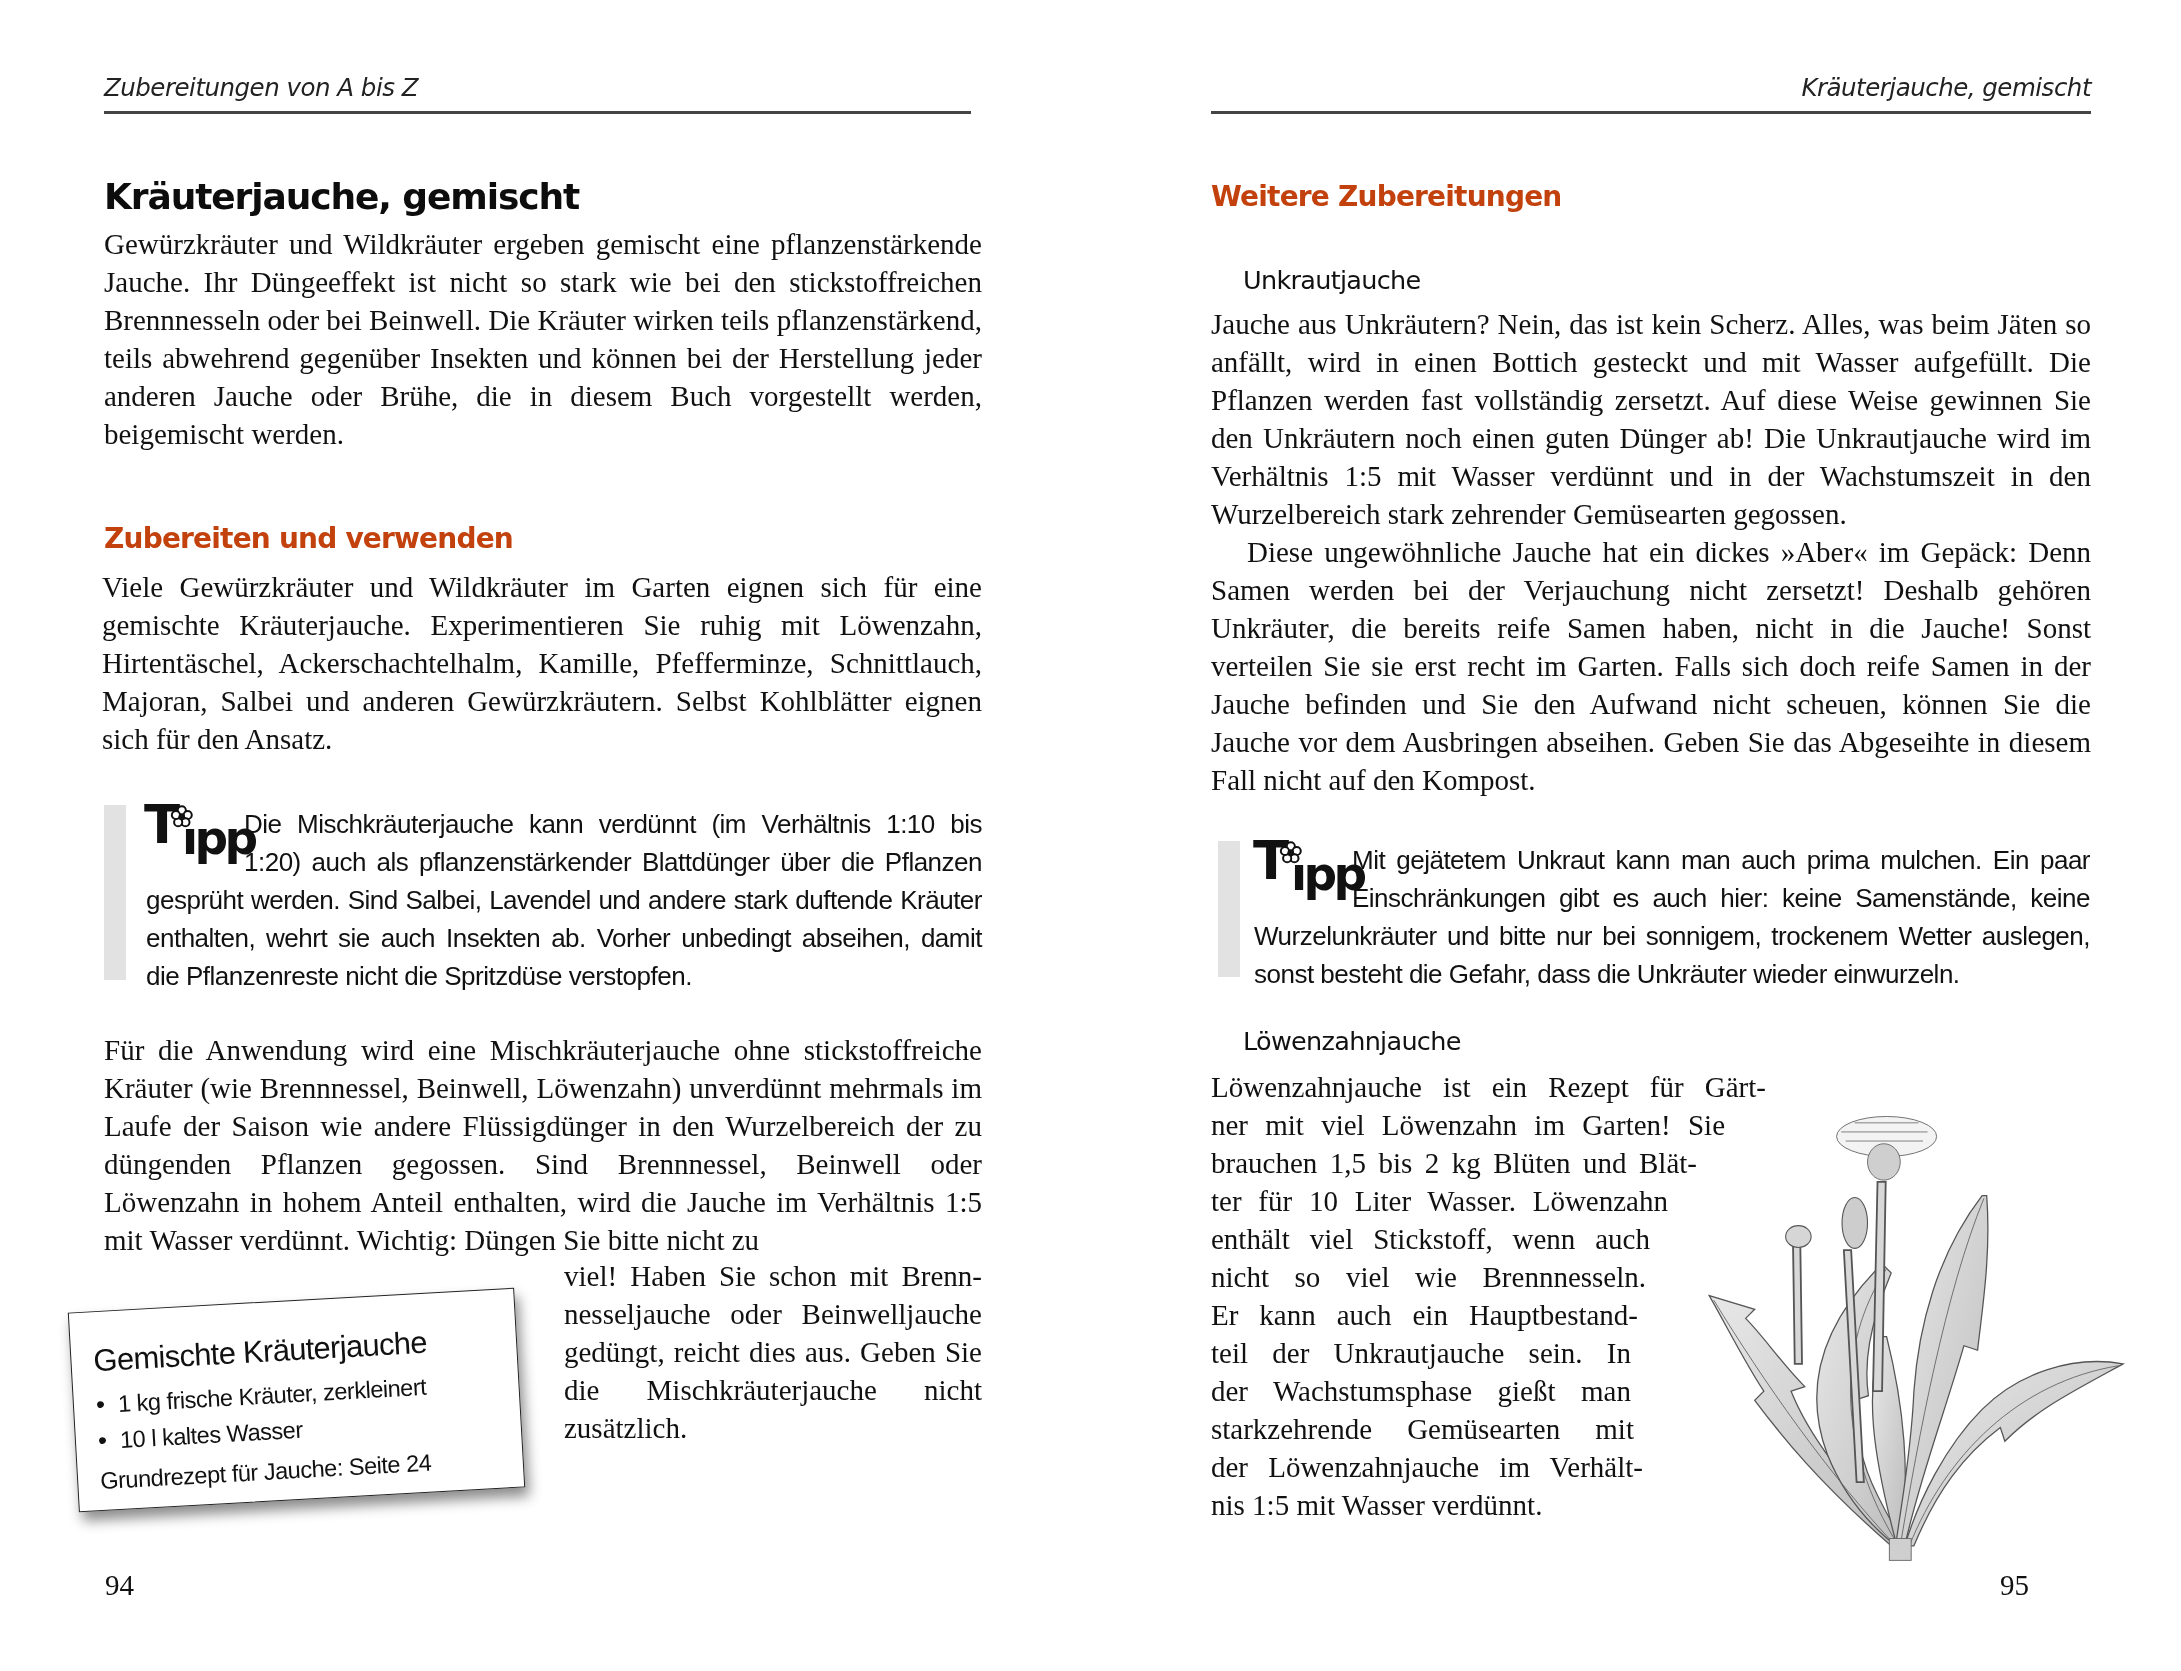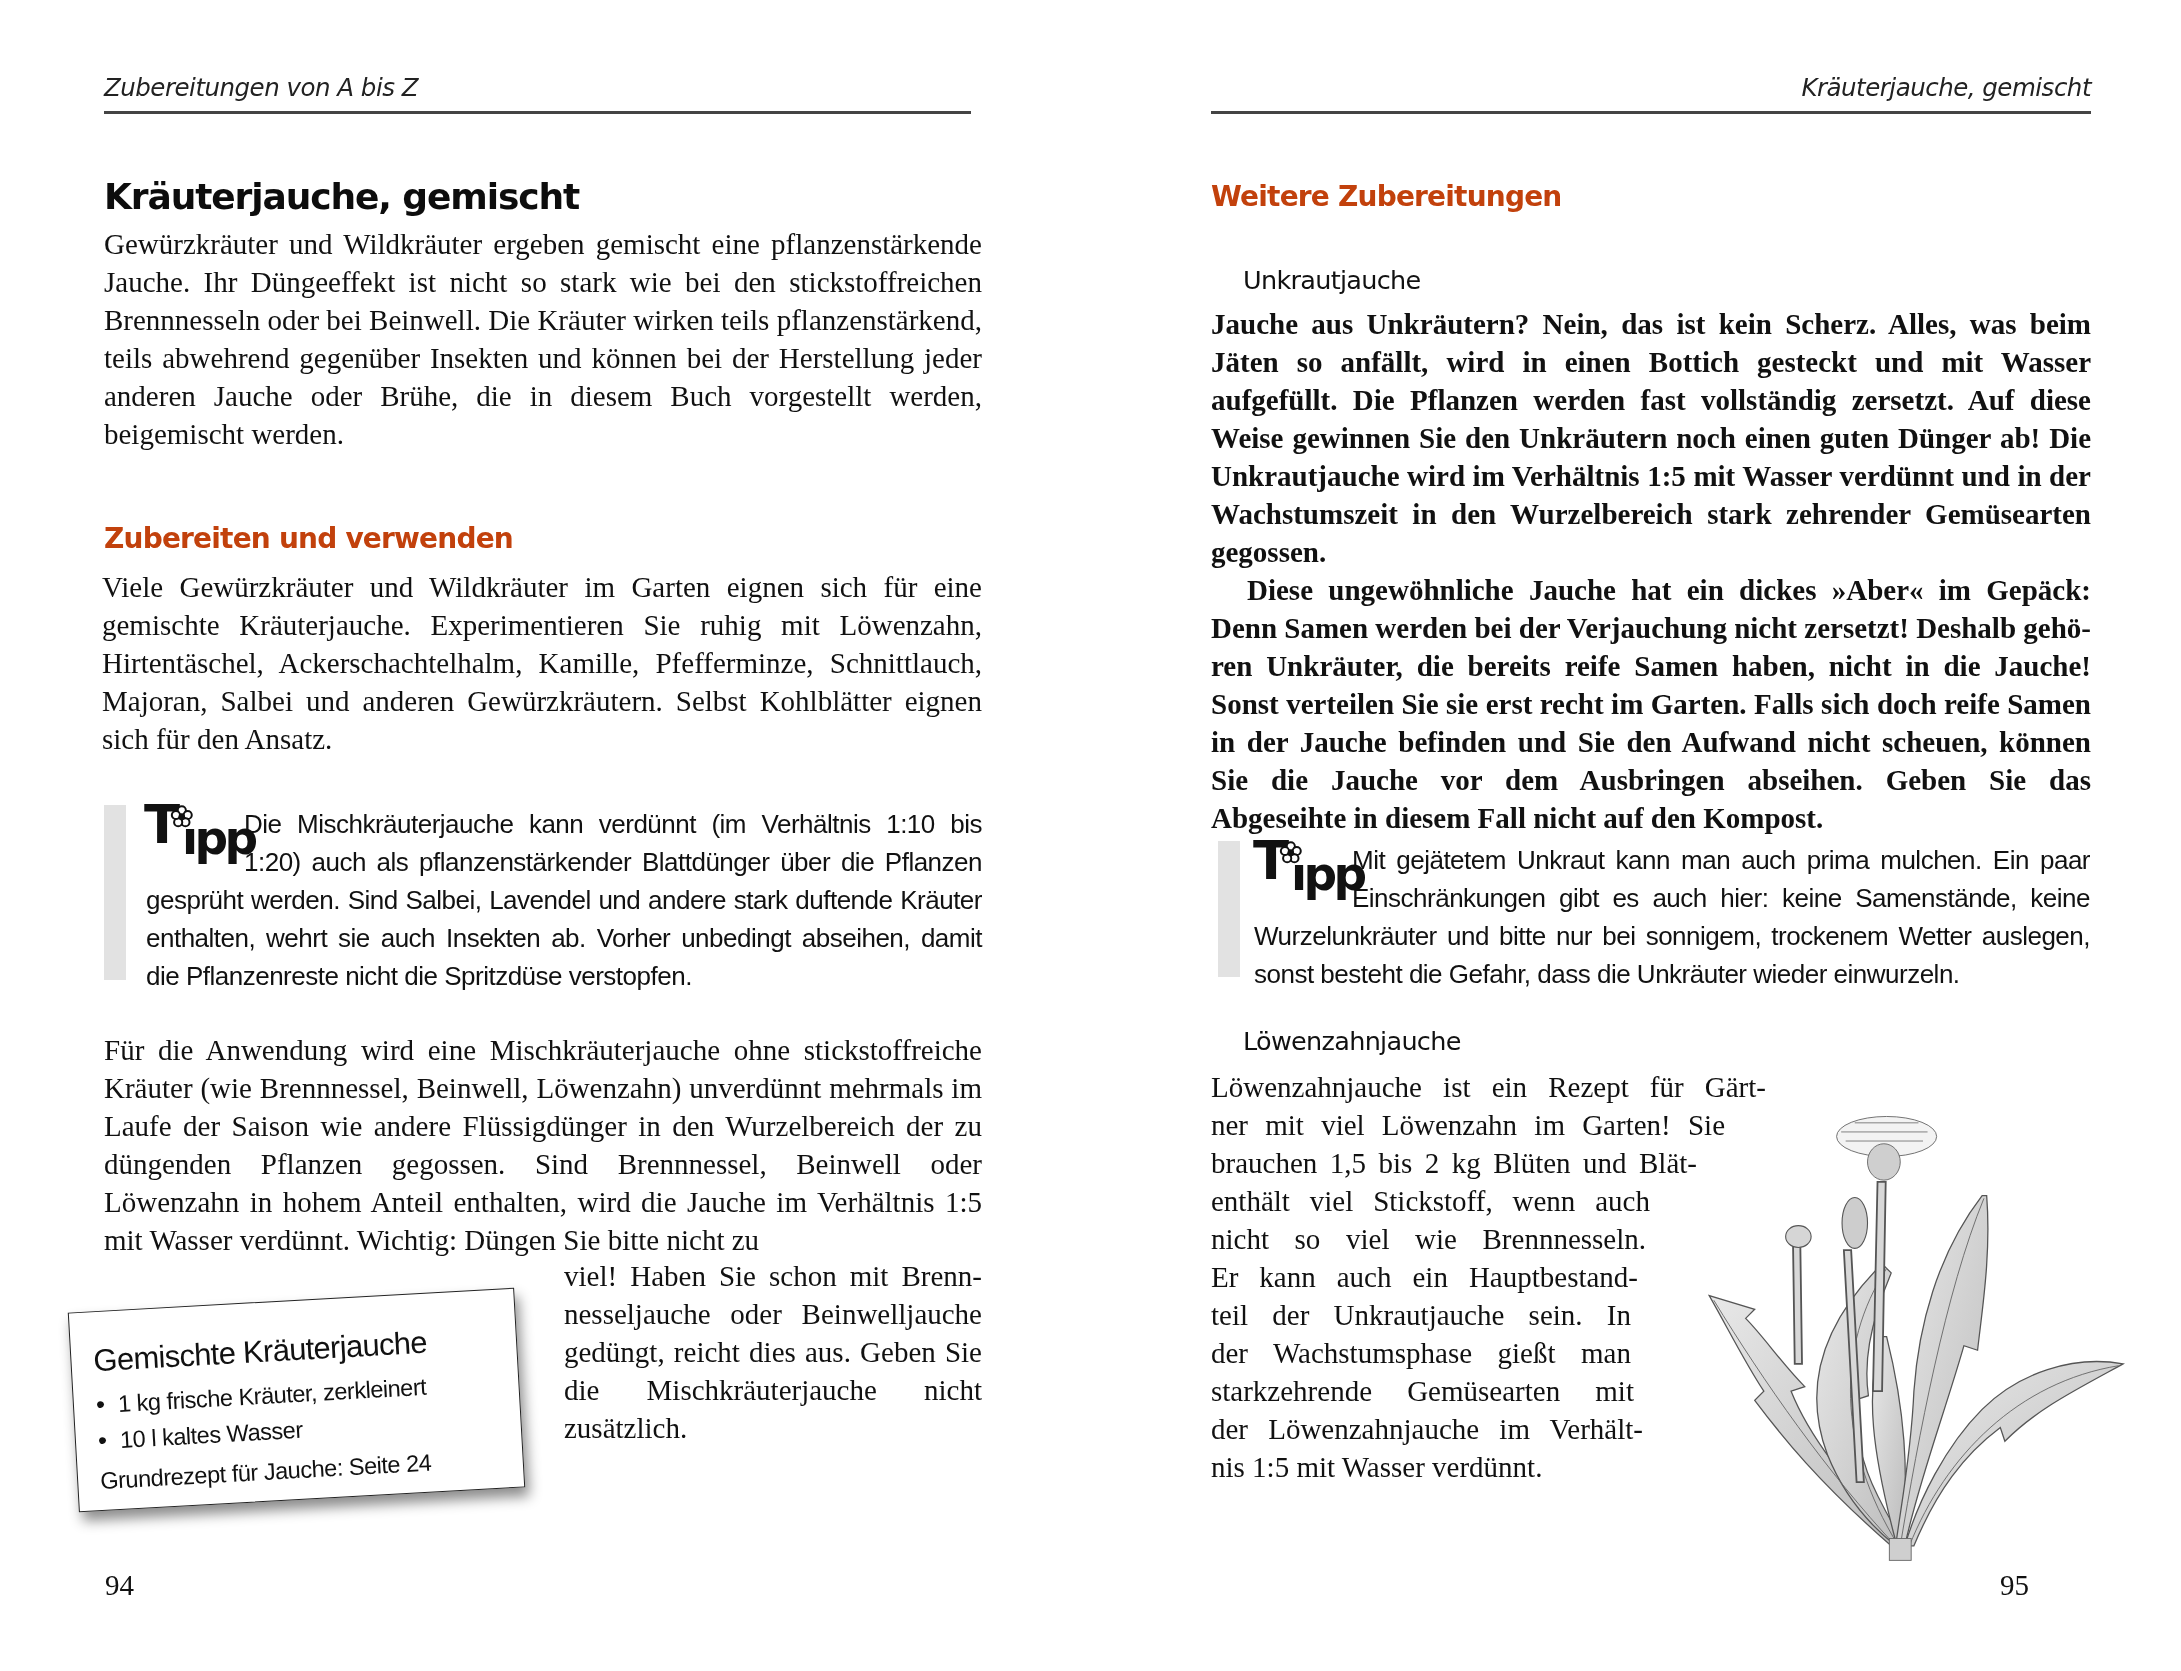--- a/index.html
+++ b/index.html
@@ -97,21 +97,21 @@
 </div>
 
 <div class="page" id="page-right">
   <div class="rule" style="left:120px; width:880px;"></div>
   <div class="running-head" style="right:91px;">Kräuterjauche, gemischt</div>
 
   <div class="abs sans-h2" style="left:120px; top:180px;">Weitere Zubereitungen</div>
 
   <div class="abs sans-h3" style="left:120px; top:265px;">Unkrautjauche</div>
 
-  <div class="abs serif para" style="left:120px; top:305px; width:880px;font-weight:bold;">
+  <div class="abs serif para" style="left:120px; top:305px; width:880px;">
     <p>Jauche aus Unkräutern? Nein, das ist kein Scherz. Alles, was beim Jäten so anfällt, wird in einen Bottich gesteckt und mit Wasser aufgefüllt. Die Pflanzen werden fast vollständig zersetzt. Auf diese Weise gewinnen Sie den Unkräutern noch einen guten Dünger ab! Die Unkrautjauche wird im Verhältnis 1:5 mit Wasser verdünnt und in der Wachstumszeit in den Wurzelbereich stark zehrender Gemüsearten gegossen.</p>
     <p class="indent">Diese ungewöhnliche Jauche hat ein dickes »Aber« im Gepäck: Denn Samen werden bei der Verjauchung nicht zersetzt! Deshalb gehö­ren Unkräuter, die bereits reife Samen haben, nicht in die Jauche! Sonst verteilen Sie sie erst recht im Garten. Falls sich doch reife Samen in der Jauche befinden und Sie den Aufwand nicht scheuen, können Sie die Jauche vor dem Ausbringen abseihen. Geben Sie das Abgeseihte in die­sem Fall nicht auf den Kompost.</p>
   </div>
 
   <div class="tipp" style="left:127px; top:841px; width:873px; height:182px;">
     <div class="tipp-bar" style="height:136px;"></div>
     <div class="tipp-logo" style="left:35px;">
       <span class="T">T</span>
       <svg width="23.6" height="23.6" viewBox="0 0 26 26">
         <g fill="#fff" stroke="#111" stroke-width="2.2">
@@ -129,20 +129,21 @@
       <span class="float-spacer"></span><span>Mit gejätetem Unkraut kann man auch prima mulchen. Ein paar Einschränkungen gibt es auch hier: keine Samenstände, keine Wurzelunkräuter und bitte nur bei sonnigem, trockenem Wetter auslegen, sonst besteht die Gefahr, dass die Unkräuter wieder einwurzeln.</span>
     </div>
   </div>
 
   <div class="abs sans-h3" style="left:120px; top:1026px;">Löwenzahnjauche</div>
 
   <div class="abs serif" style="left:120px; top:1068px; width:582px; text-align:left;">
     <div style="text-align:justify; text-align-last:justify; width:555px;">Löwenzahnjauche ist ein Rezept für Gärt-</div>
     <div style="text-align-last:justify; width:514px;">ner mit viel Löwenzahn im Garten! Sie</div>
     <div style="text-align-last:justify; width:486px;">brauchen 1,5 bis 2 kg Blüten und Blät-</div>
+    <div style="text-align-last:justify; width:457px;">ter für 10 Liter Wasser. Löwenzahn</div>
     <div style="text-align-last:justify; width:439px;">enthält viel Stickstoff, wenn auch</div>
     <div style="text-align-last:justify; width:435px;">nicht so viel wie Brennnesseln.</div>
     <div style="text-align-last:justify; width:427px;">Er kann auch ein Hauptbestand-</div>
     <div style="text-align-last:justify; width:420px;">teil der Unkrautjauche sein. In</div>
     <div style="text-align-last:justify; width:420px;">der Wachstumsphase gießt man</div>
     <div style="text-align-last:justify; width:423px;">starkzehrende Gemüsearten mit</div>
     <div style="text-align-last:justify; width:432px;">der Löwenzahnjauche im Verhält-</div>
     <div>nis 1:5 mit Wasser verdünnt.</div>
   </div>
 

